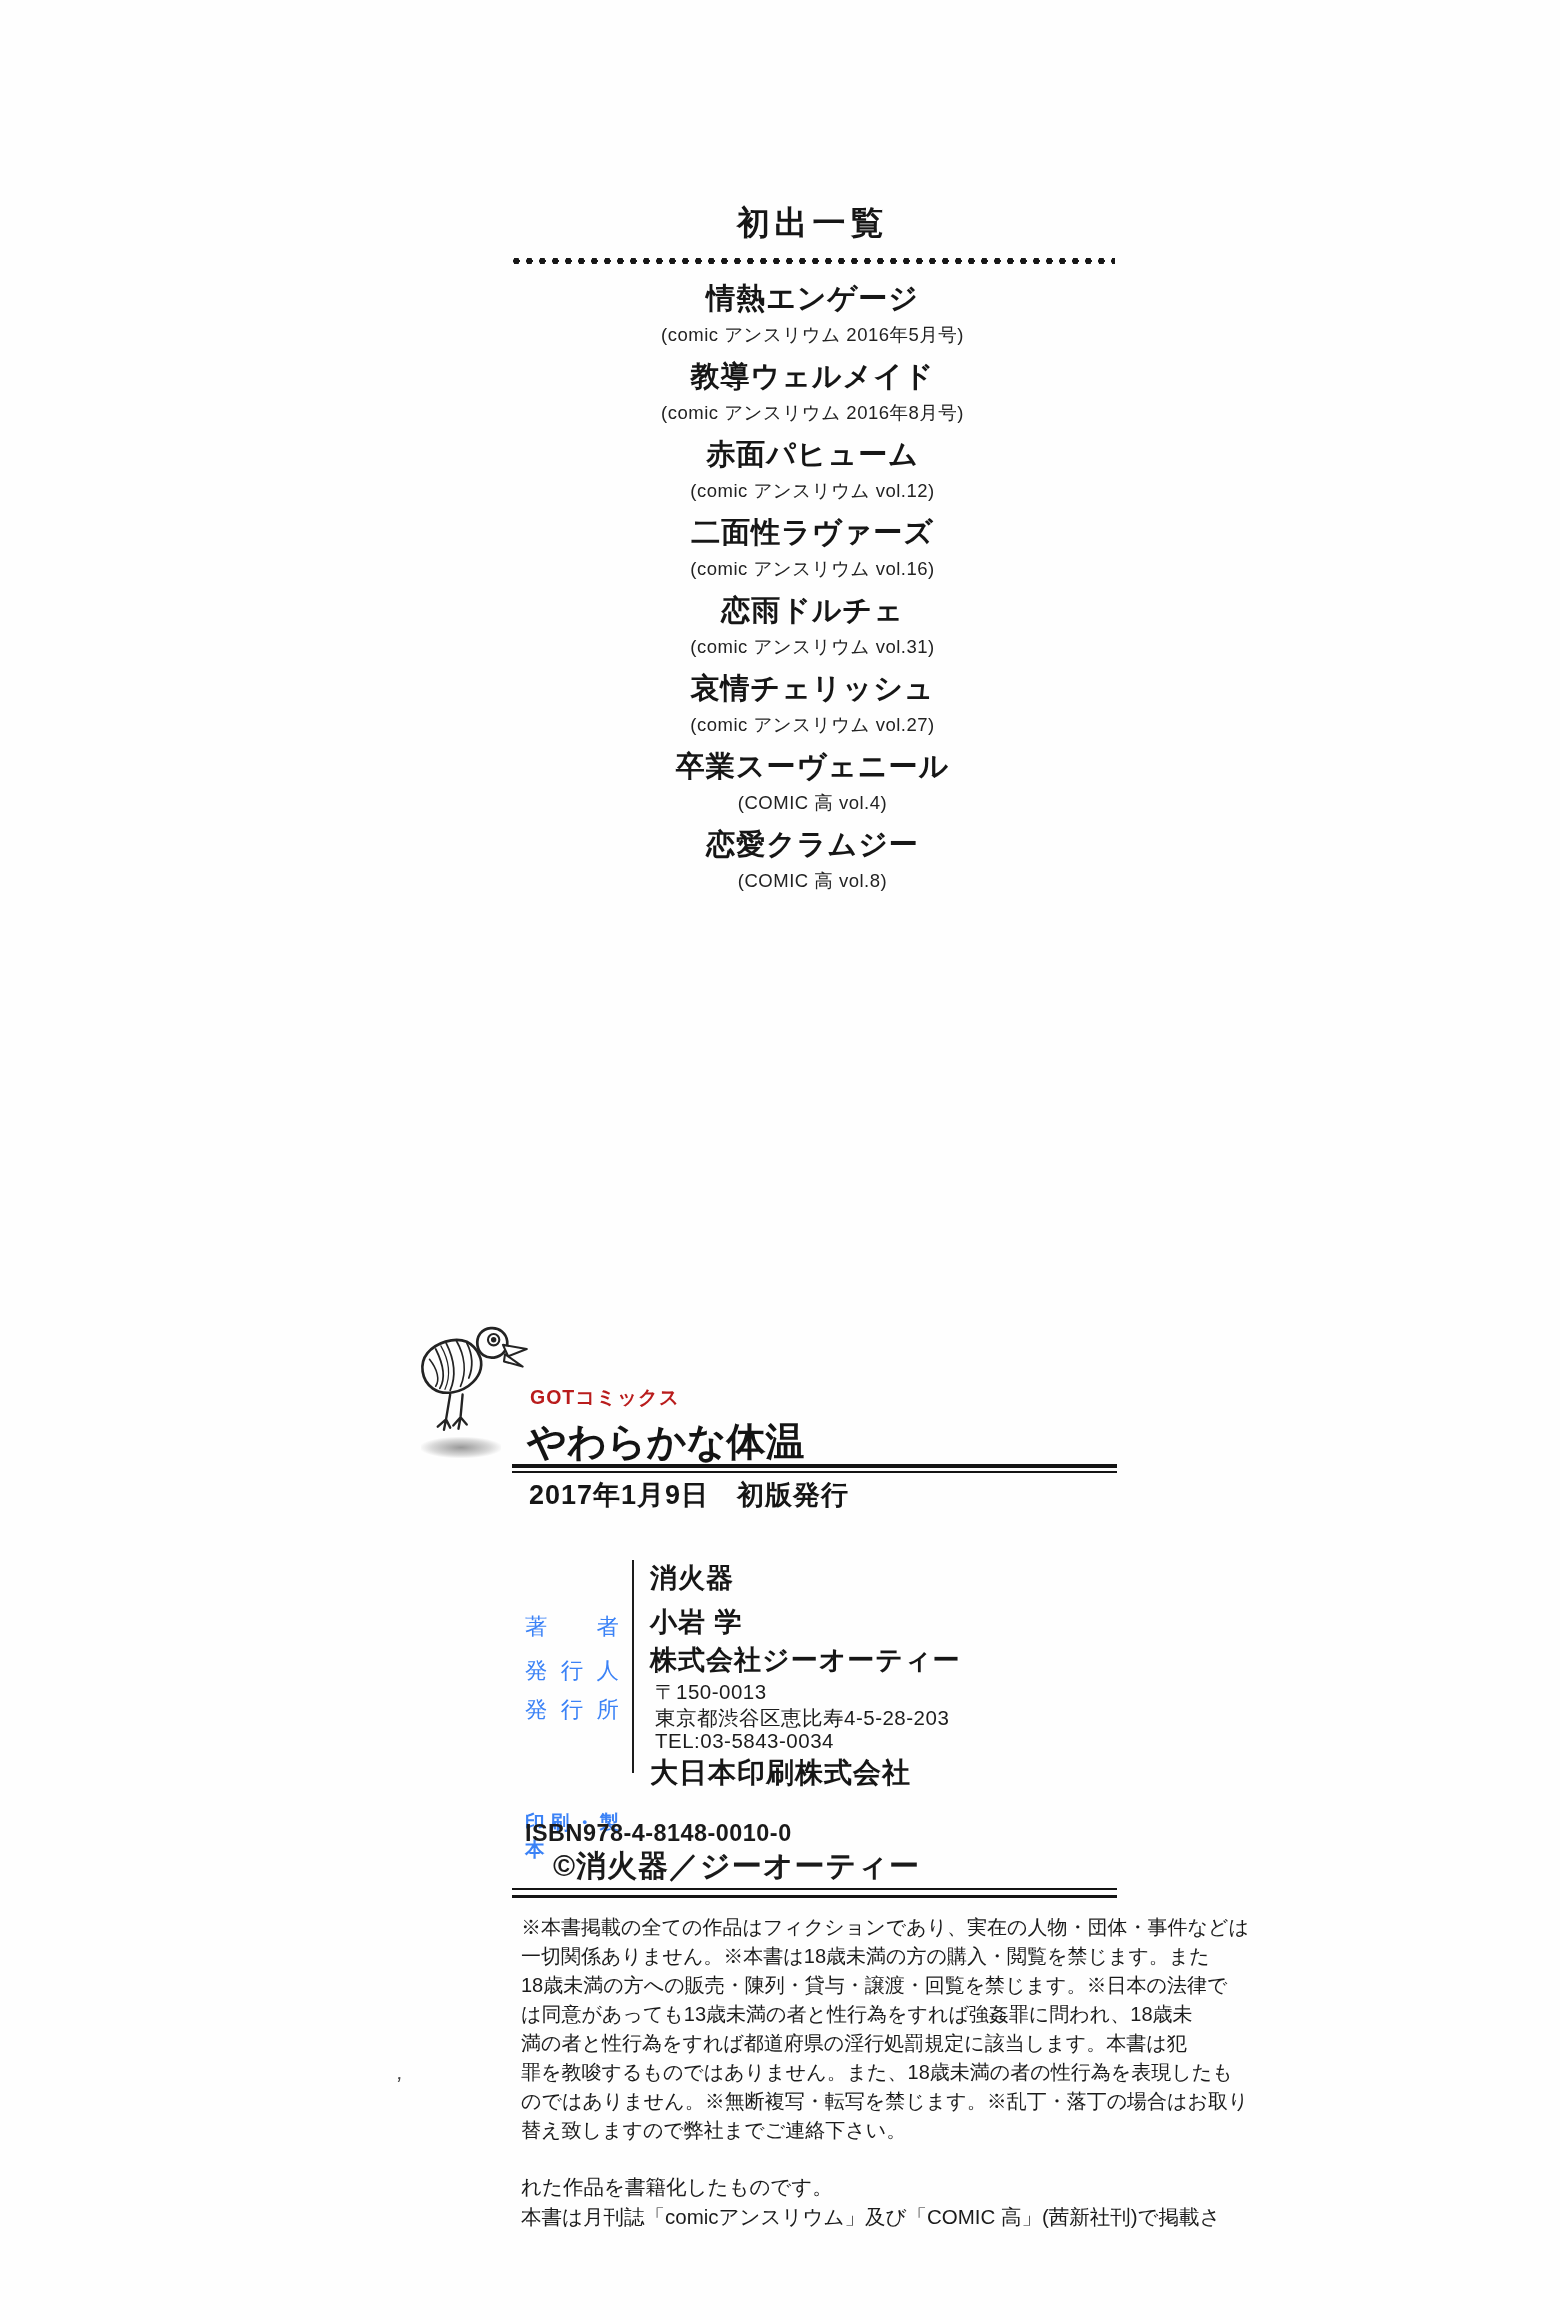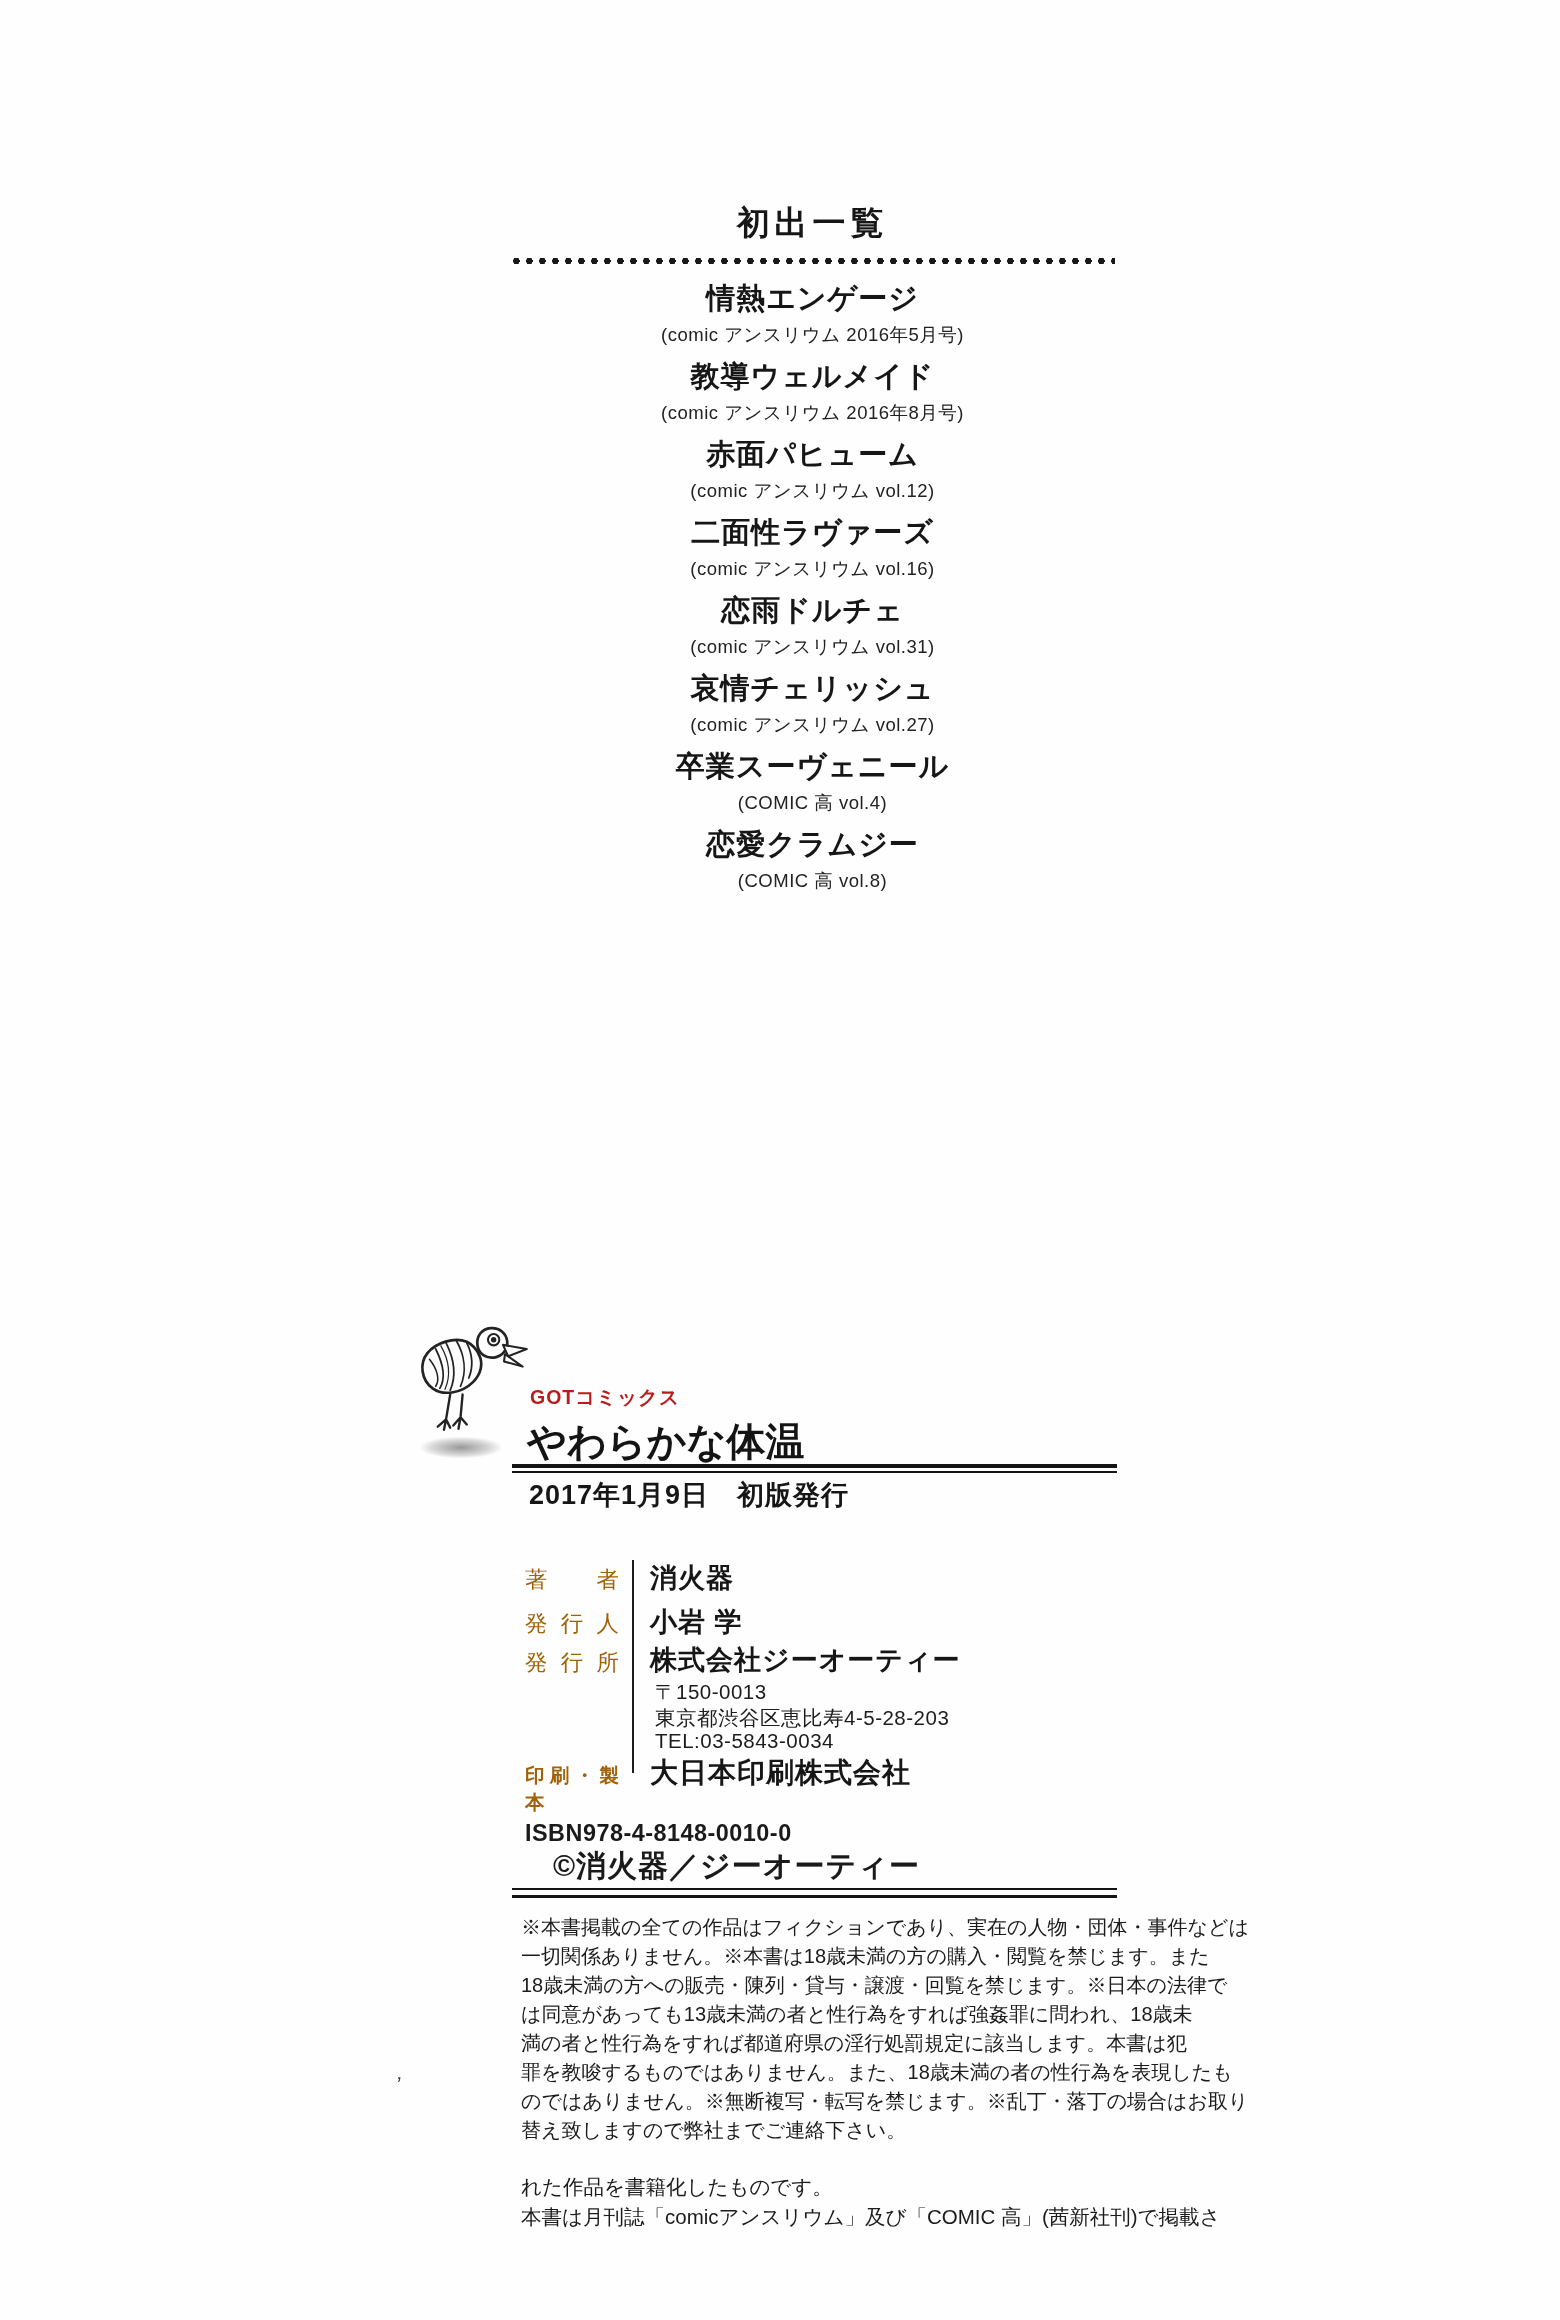--- a/index.html
+++ b/index.html
@@ -37,22 +37,22 @@
   .book-title { position:absolute; left:527px; top:1415px; font-size:39px; font-weight:700; letter-spacing:0px; color:#141414; }
   .title-rule {
     position:absolute; left:512px; top:1464px; width:605px; height:8.8px;
     border-top:4.9px solid #141414; border-bottom:2px solid #141414;
   }
   .date-line { position:absolute; left:529px; top:1477px; font-size:27px; font-weight:700; letter-spacing:1px; color:#161616; }
 
   .credits-rule { position:absolute; left:632px; top:1560px; width:2.4px; height:213px; background:#1c1c1c; }
   .c-label {
     position:absolute; left:525px; width:94px;
-    font-size:22.4px; font-weight:500; color:#a16207;
-    text-align:justify; text-align-last:justify;
+    font-size:22.4px; font-weight:500; color:#3b82f6;
+    text-align:justify; text-align-last:justify;margin-top:47px;
   }
   .c-label.small { font-size:19.5px; font-weight:600; }
   .c-value { position:absolute; left:650px; font-size:27px; font-weight:600; color:#161616; letter-spacing:1px; white-space:nowrap; }
   .c-detail { position:absolute; left:655px; font-size:20.5px; font-weight:500; color:#1c1c1c; letter-spacing:0.5px; white-space:nowrap; }
 
   .isbn { position:absolute; left:525px; top:1820px; font-size:23.4px; font-weight:700; letter-spacing:0.5px; color:#1a1a1a; }
   .copyright { position:absolute; left:553px; top:1846px; font-size:30px; font-weight:700; letter-spacing:1px; color:#1a1a1a; }
 
   .disclaimer-rule {
     position:absolute; left:512px; top:1888px; width:605px; height:9.8px;

